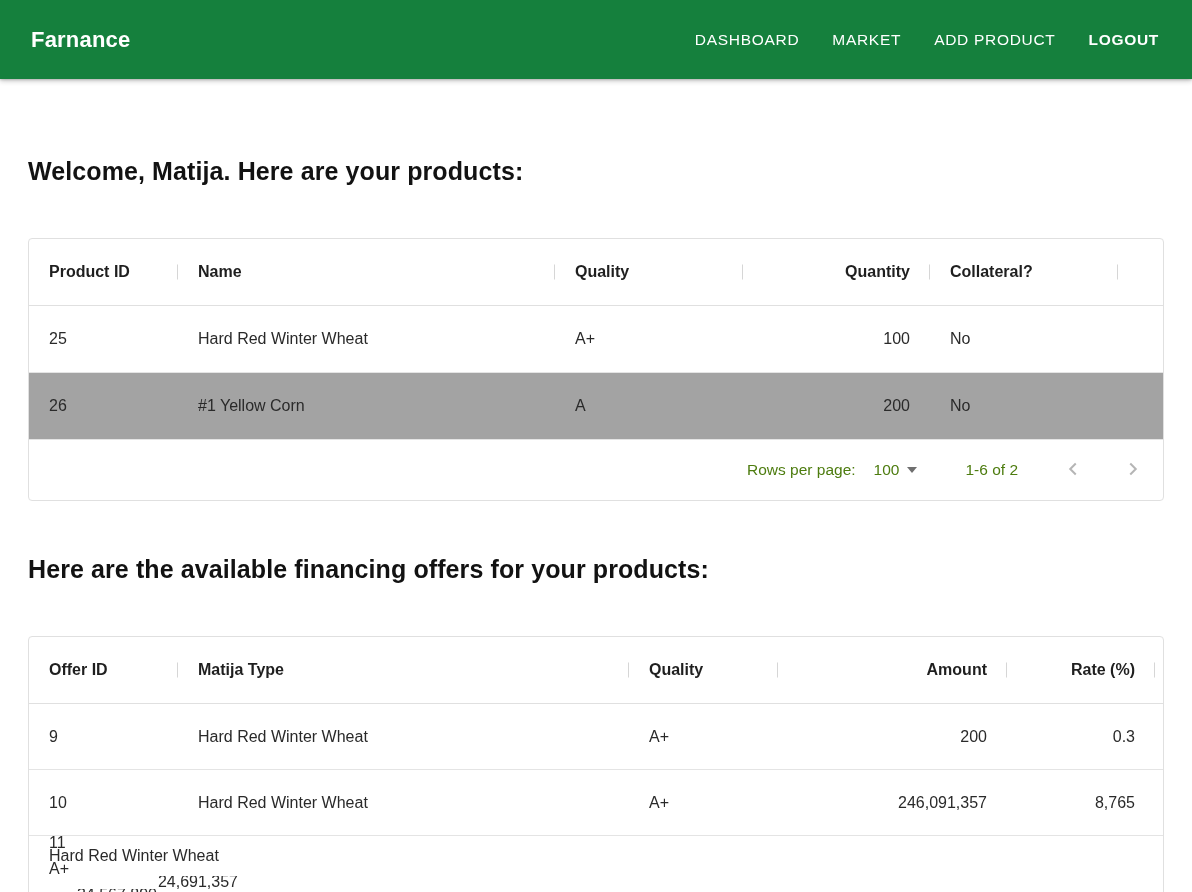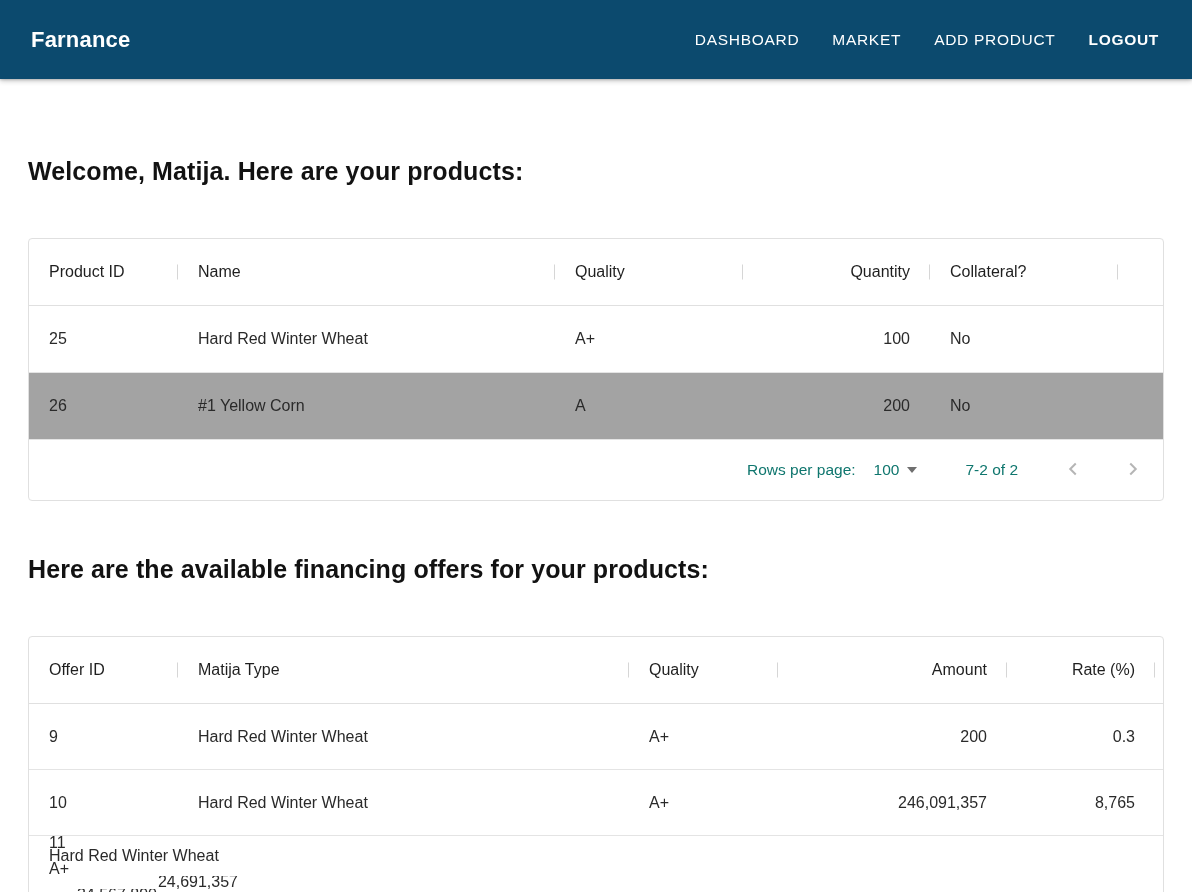--- a/index.html
+++ b/index.html
@@ -5,21 +5,21 @@
   * { box-sizing: border-box; margin: 0; padding: 0; }
   html, body { background: #fff; }
   body {
     width: 1192px; height: 892px; overflow: hidden;
     font-family: "Liberation Sans", sans-serif;
     color: #252525;
   }
 
   
   .app-bar {
-    height: 79px; background: #0c4a6e;
+    height: 79px; background: #15803d;
     display: flex; align-items: center; justify-content: space-between;
     padding: 0 33px 0 31px;
     box-shadow: 0 2px 5px rgba(0,0,0,0.22), 0 1px 2px rgba(0,0,0,0.14);
     position: relative; z-index: 5;
   }
   .brand { color: #fff; font-size: 22px; font-weight: 700; letter-spacing: 0.2px; cursor: pointer; }
   .main-nav { display: flex; align-items: flex-end; gap: 33px; }
   .main-nav a {
     color: #fff; text-decoration: none; font-size: 15.5px;
     letter-spacing: 0.7px; font-weight: 500; cursor: pointer;
@@ -43,38 +43,38 @@
   .grow  { display: flex; border-bottom: 1px solid #e4e4e4; }
   .t1 .grow { height: 67px; }
   .t2 .grow { height: 66px; }
   .t2 .grow:last-child { border-bottom: none; flex-direction: column; }
   .grow.alt { background: #a3a3a3; }
 
   .gcell {
     display: flex; align-items: center; padding: 0 20px; height: 100%;
     color: #2a2a2a; overflow: hidden; white-space: nowrap;
   }
-  .ghead .gcell { font-weight: 400; color: #1f1f1f; position: relative; cursor: pointer; }
+  .ghead .gcell { font-weight: 700; color: #1f1f1f; position: relative; cursor: pointer; }
   .ghead .gcell::after {
     content: ""; position: absolute; right: 0; top: 50%;
     transform: translateY(-50%); width: 1px; height: 15px; background: #d6d6d6;
   }
   .gcell.num { justify-content: flex-end; }
   .gfill { flex: 1; }
 
   
   .t1 .c0 { width: 149px; } .t1 .c1 { width: 377px; } .t1 .c2 { width: 188px; }
   .t1 .c3 { width: 187px; } .t1 .c4 { width: 188px; }
   .t2 .c0 { width: 149px; } .t2 .c1 { width: 451px; } .t2 .c2 { width: 149px; }
   .t2 .c3 { width: 229px; } .t2 .c4 { width: 148px; }
 
   
   .gfoot {
     height: 60px; display: flex; align-items: center; justify-content: flex-end;
-    padding-right: 10px; font-size: 15.5px; color: #0f766e;
+    padding-right: 10px; font-size: 15.5px; color: #4d7c0f;
   }
   .rpp-label { margin-right: 18px; }
   .rpp-select {
     display: flex; align-items: center; gap: 8px; cursor: pointer; margin-right: 48px;
   }
   .caret-down {
     width: 0; height: 0; border: 5px solid transparent;
     border-top: 6px solid #6f6f6f; margin-top: 5px;
   }
   .range { margin-right: 35px; }
@@ -129,21 +129,21 @@
       <div class="gcell c4">No</div>
       <div class="gfill"></div>
     </div>
 
     <div class="gfoot">
       <span class="rpp-label">Rows per page:</span>
       <div class="rpp-select">
         <span>100</span>
         <span class="caret-down"></span>
       </div>
-      <span class="range">7-2 of 2</span>
+      <span class="range">1-6 of 2</span>
       <button class="pg-btn">
         <span>
           <svg width="22" height="22" viewBox="0 0 24 24">
               <path d="M15 6 L9 12 L15 18" fill="none" stroke="#b5b5b5" stroke-width="2.2"></path>
             </svg>
         </span>
       </button>
       <button class="pg-btn">
         <span>
           <svg width="22" height="22" viewBox="0 0 24 24">

